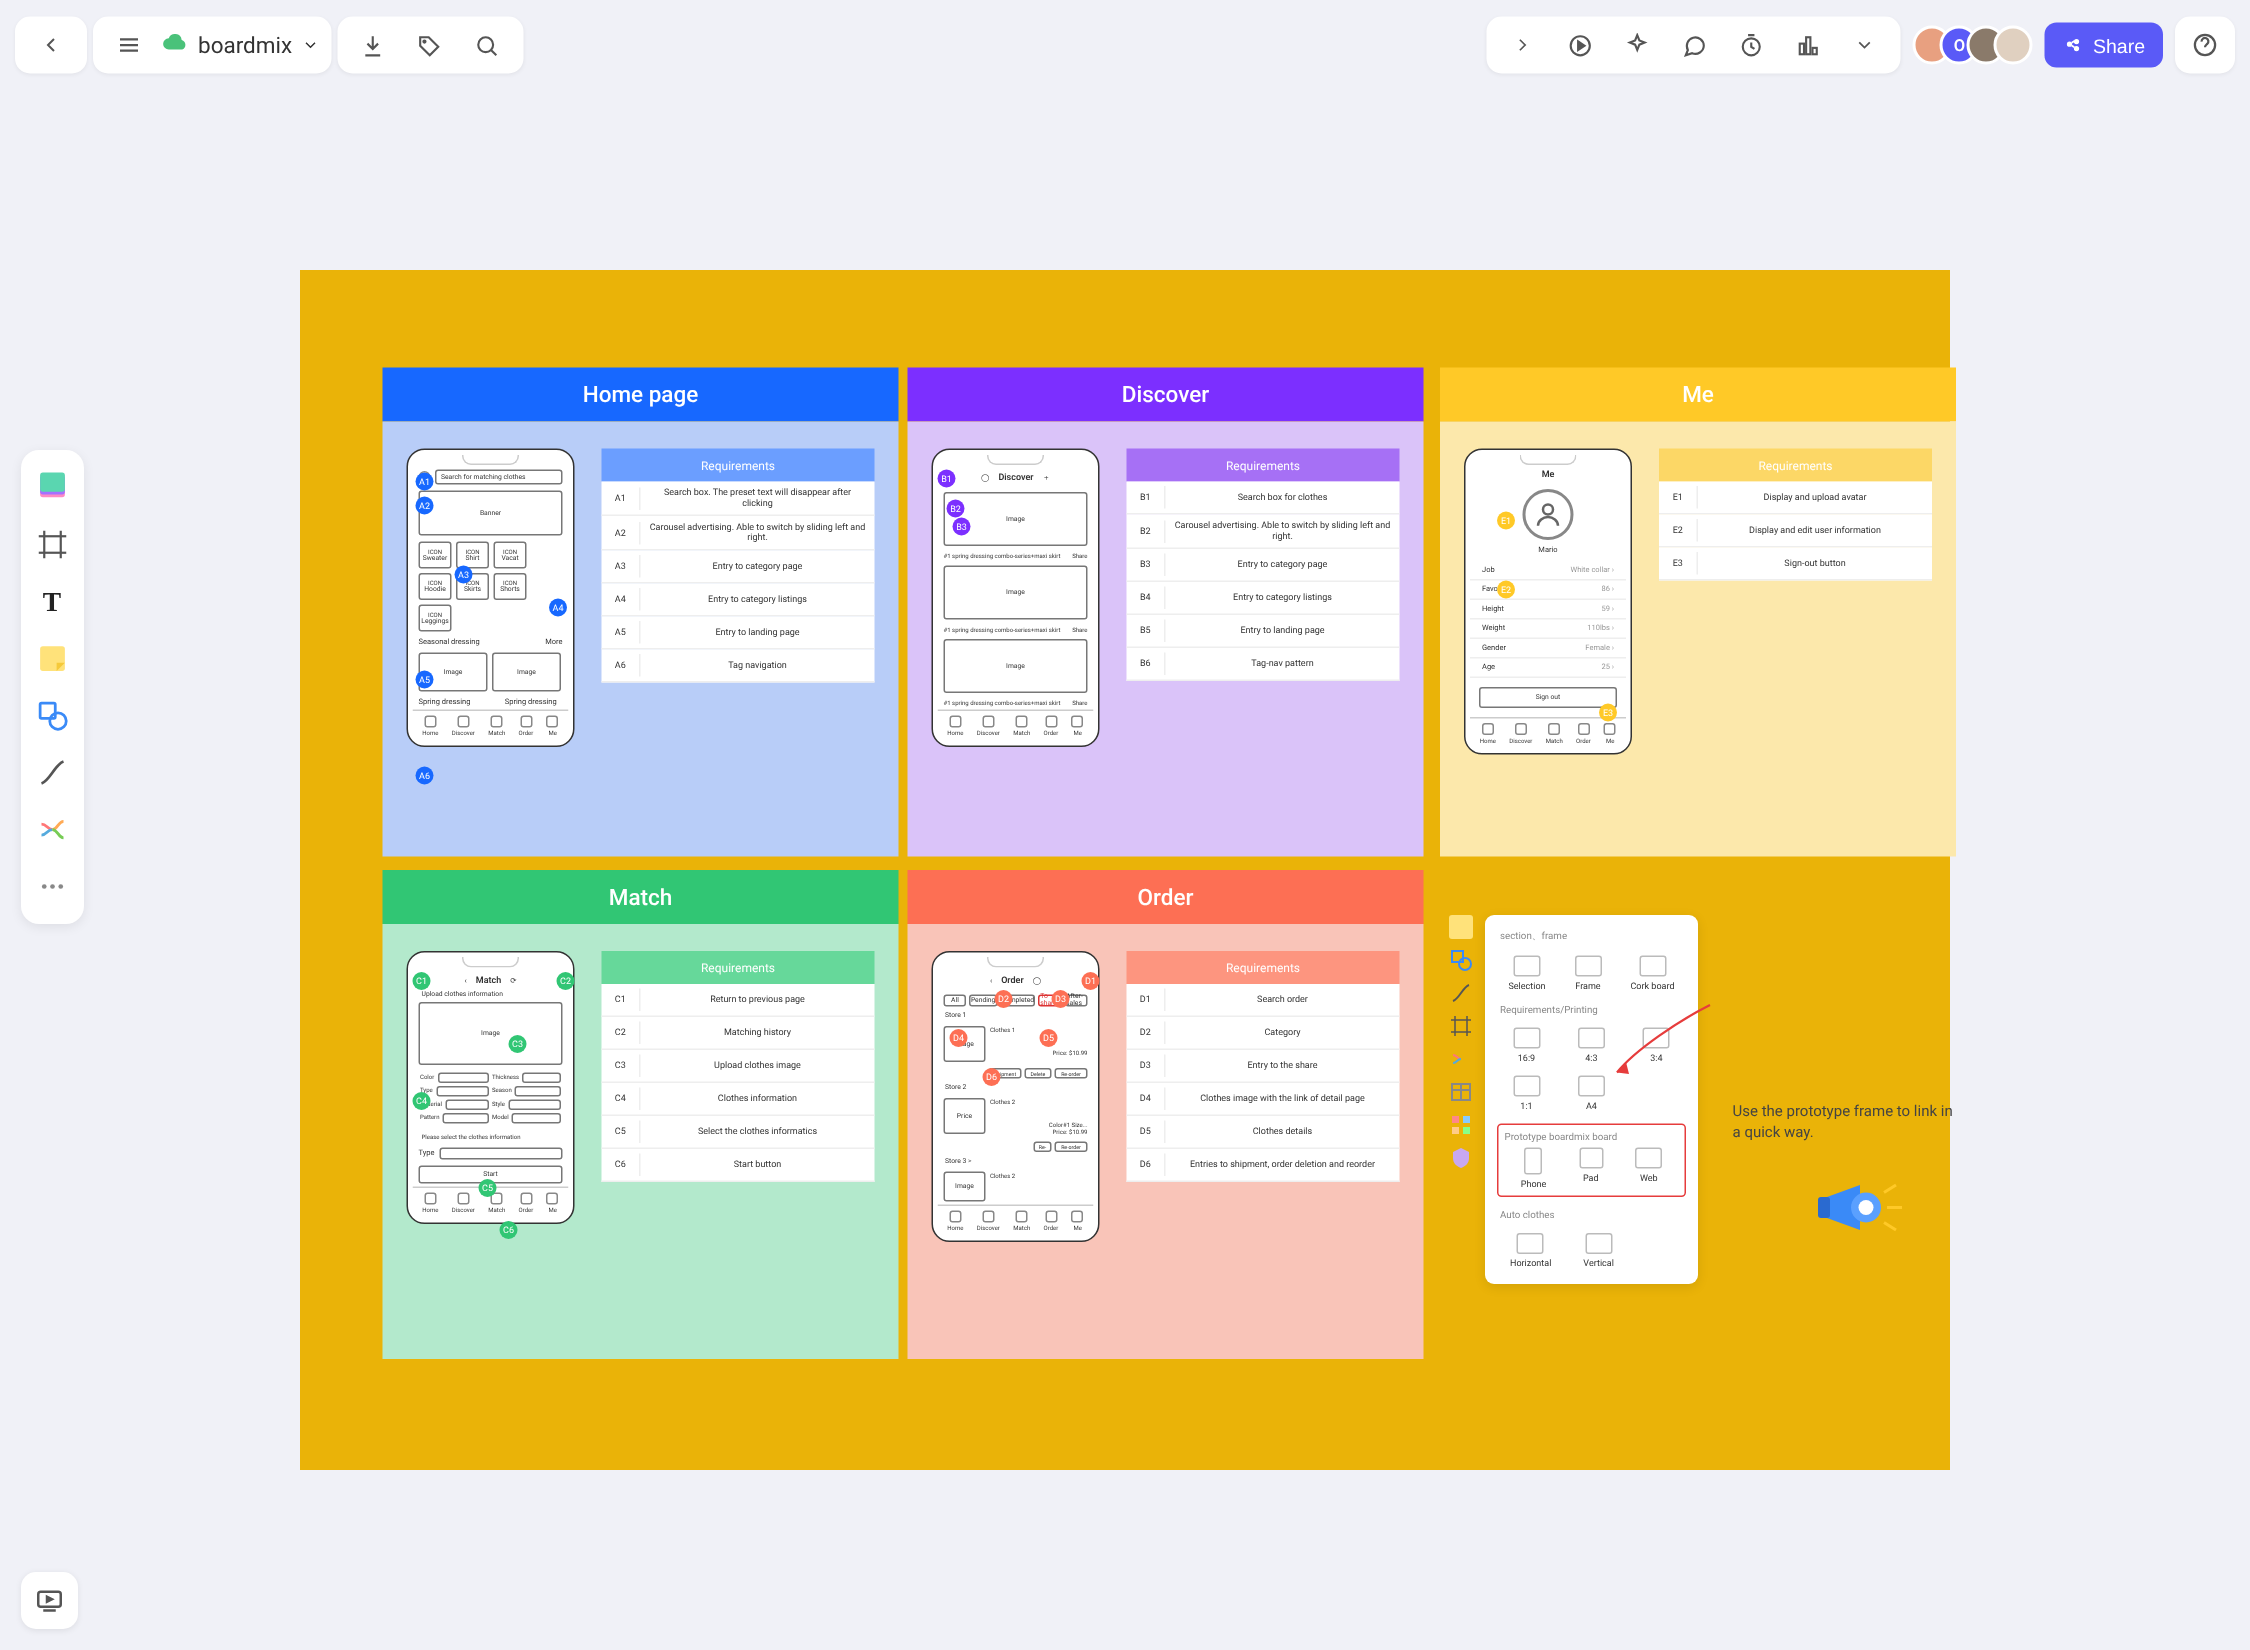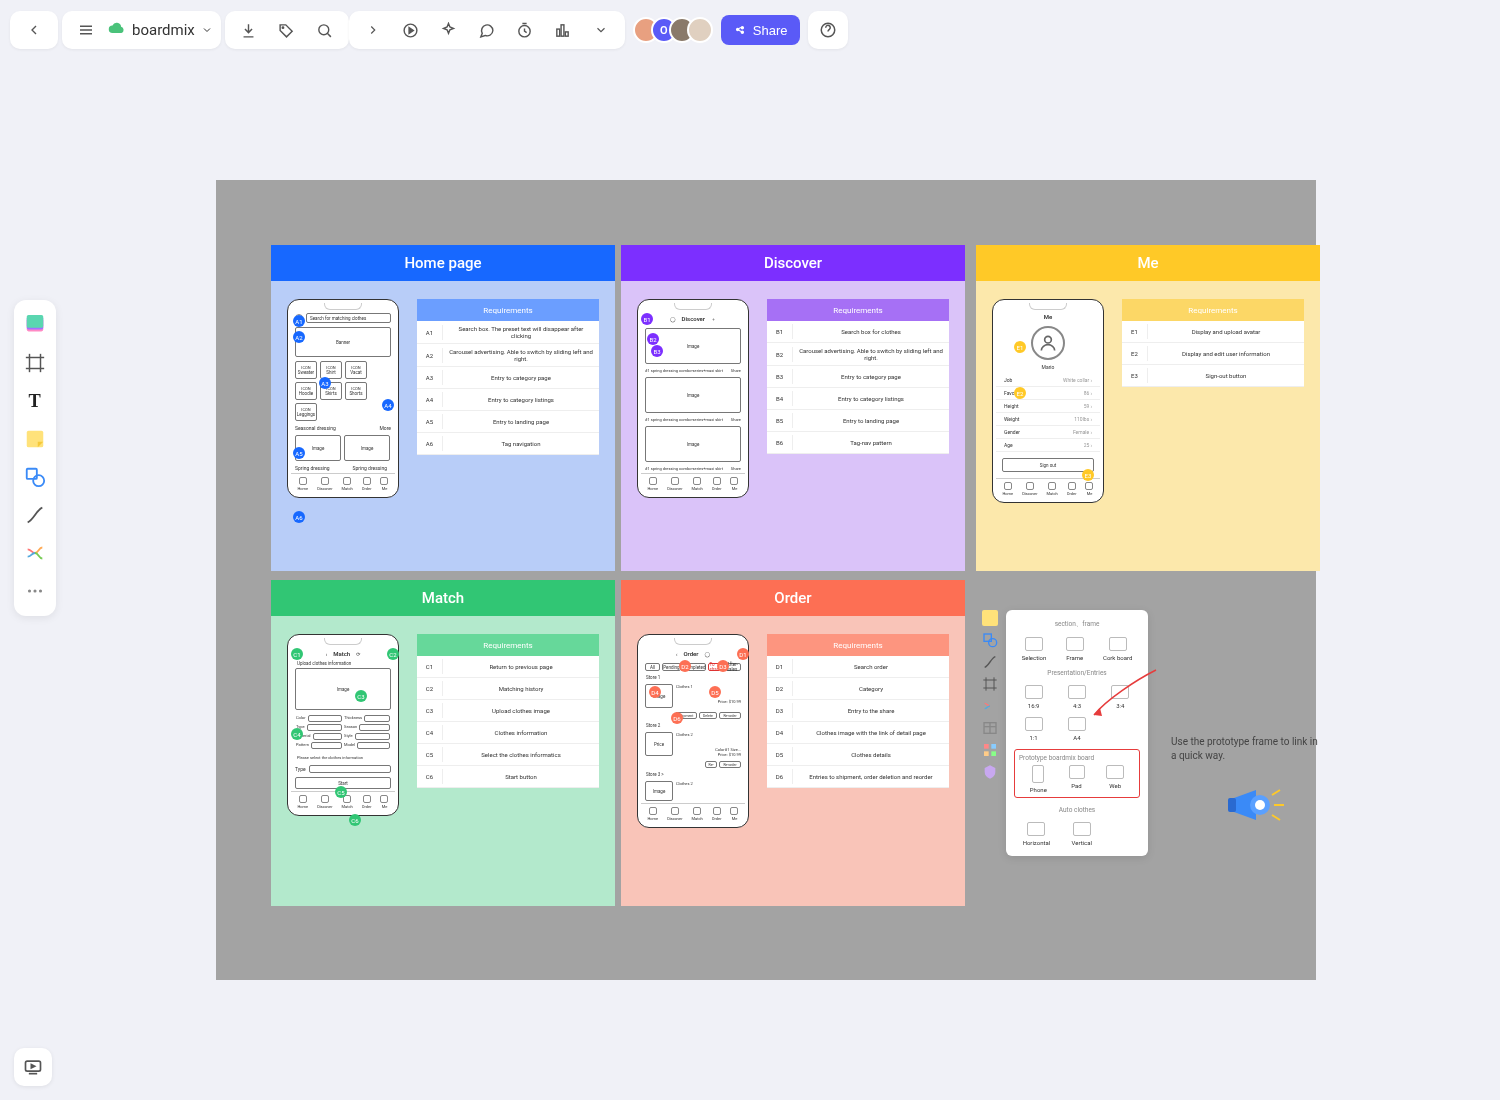--- a/index.html
+++ b/index.html
@@ -1,40 +1,40 @@
 <!DOCTYPE html>
 <html><head>
 <meta charset="utf-8">
 <style>
 * { margin:0; padding:0; box-sizing:border-box; }
 body { font-family:-apple-system,BlinkMacSystemFont,"Segoe UI",Roboto,sans-serif; background:#f0f1f7; width:1500px; height:1100px; overflow:hidden; position:relative; font-size:12px; color:#333; }
 
 
-.topbar { position:absolute; top:10px; left:10px; right:10px; height:40px; display:flex; z-index:10; }
+.topbar { position:absolute; top:10px; left:10px; right:10px; height:40px; display:flex; justify-content:space-between; z-index:10; }
 .topbar-left { display:flex; gap:4px; align-items:center; }
 .pill { background:#fff; border-radius:10px; height:38px; display:flex; align-items:center; padding:0 8px; box-shadow:0 1px 3px rgba(0,0,0,0.06); gap:6px; }
 .icon-btn { width:32px; height:32px; display:flex; align-items:center; justify-content:center; border-radius:6px; cursor:pointer; color:#555; }
 .brand { display:flex; align-items:center; gap:6px; font-size:15px; color:#333; }
 .brand-icon { width:18px; height:18px; }
 .topbar-right { display:flex; gap:8px; align-items:center; }
 .avatars { display:flex; }
 .avatar { width:26px; height:26px; border-radius:50%; border:2px solid #fff; margin-left:-8px; background:#ddd; display:flex; align-items:center; justify-content:center; font-size:11px; color:#fff; font-weight:600; }
 .avatar:first-child { margin-left:0; }
 .share-btn { background:#5a5af7; color:#fff; border:none; border-radius:8px; height:30px; padding:0 12px; font-size:13px; font-weight:500; display:flex; align-items:center; gap:6px; cursor:pointer; }
 
 
 .toolbar { position:absolute; left:14px; top:300px; background:#fff; border-radius:12px; box-shadow:0 2px 8px rgba(0,0,0,0.08); width:42px; padding:8px 0; display:flex; flex-direction:column; align-items:center; gap:4px; z-index:10; }
 .tool { width:34px; height:34px; display:flex; align-items:center; justify-content:center; cursor:pointer; border-radius:8px; }
 .tool svg { width:22px; height:22px; }
 
 
 .bottom-left { position:absolute; bottom:14px; left:14px; background:#fff; width:38px; height:38px; border-radius:10px; box-shadow:0 1px 4px rgba(0,0,0,0.08); display:flex; align-items:center; justify-content:center; cursor:pointer; }
 
 
-.canvas { position:absolute; left:216px; top:180px; width:1100px; height:800px; background:#a3a3a3; }
+.canvas { position:absolute; left:200px; top:180px; width:1100px; height:800px; background:#eab308; }
 
 .card { position:absolute; border-radius:0; }
 .card-header { height:36px; display:flex; align-items:center; justify-content:center; color:#fff; font-size:15px; font-weight:500; }
 .card-body { padding:18px 16px; position:relative; display:flex; gap:18px; }
 
 
 .c-blue .card-header { background:#1768ff; }
 .c-blue .card-body { background:#b8cdf8; }
 .c-purple .card-header { background:#7c2fff; }
 .c-purple .card-body { background:#dac3f9; }
@@ -71,21 +71,21 @@
 
 
 .bub { position:absolute; width:12px; height:12px; border-radius:50%; color:#fff; font-size:6px; display:flex; align-items:center; justify-content:center; background:#1768ff; }
 .c-purple .bub { background:#7c2fff; }
 .c-yellow .bub { background:#ffc927; }
 .c-green .bub { background:#31c674; }
 .c-red .bub { background:#fd6f54; }
 
 
 .hint-panel { position:absolute; left:730px; top:400px; width:142px; background:#fff; border-radius:6px; box-shadow:0 2px 8px rgba(0,0,0,0.1); font-size:7px; padding:6px 0; }
-.hint-section { padding:4px 10px; color:#888; font-size:6.5px;text-align:center; }
+.hint-section { padding:4px 10px; color:#888; font-size:6.5px; }
 .hint-row { display:flex; justify-content:space-around; padding:4px 6px; text-align:center; }
 .hint-item { display:flex; flex-direction:column; align-items:center; gap:3px; font-size:6px; }
 .hint-item .hi { width:18px; height:14px; border:1px solid #bbb; border-radius:2px; }
 .proto-box { margin:4px 8px; border:1.5px solid #e63c3c; border-radius:3px; padding:4px 4px; }
 .hint-text { position:absolute; left:900px; top:530px; width:150px; font-size:10px; color:#444; line-height:1.4; }
 .arrow-svg { position:absolute; left:870px; top:480px; }
 
 .megaphone { position:absolute; left:960px; top:570px; width:60px; height:50px; }
 
 
@@ -848,21 +848,21 @@
         </div>
       <div class="hint-item">
           <div class="hi"></div>
           <span>Frame</span>
         </div>
       <div class="hint-item">
           <div class="hi"></div>
           <span>Cork board</span>
         </div>
     </div>
-    <div class="hint-section">Presentation/Entries</div>
+    <div class="hint-section">Requirements/Printing</div>
     <div class="hint-row">
       <div class="hint-item">
           <div class="hi"></div>
           <span>16:9</span>
         </div>
       <div class="hint-item">
           <div class="hi"></div>
           <span>4:3</span>
         </div>
       <div class="hint-item">

